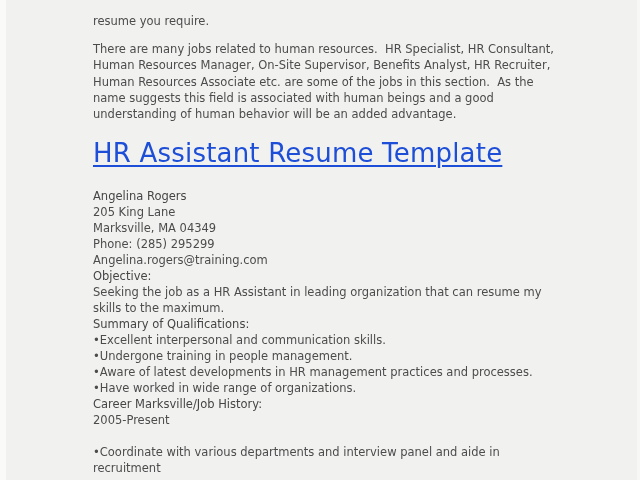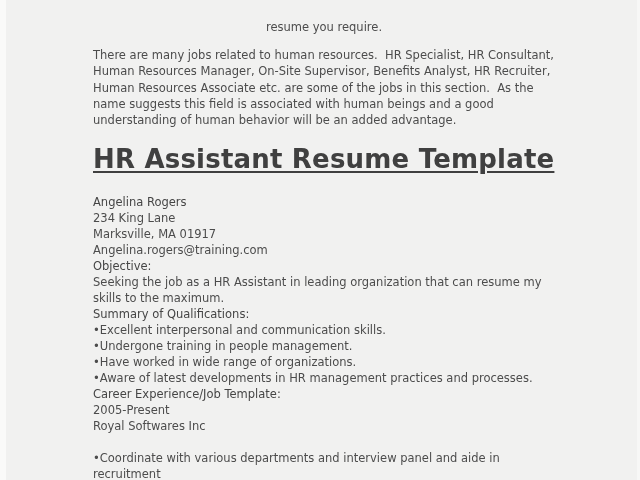--- a/index.html
+++ b/index.html
@@ -25,37 +25,36 @@
     background: #f7f7f6;
   }
   .content {
     position: absolute;
     left: 93px;
     top: 0;
     width: 462px;
   }
   .frag {
     margin: 0;
-    padding-top: 19px;
+    padding-top: 13px;
     font-size: 11.5px;
     line-height: 16px;
     white-space: pre-wrap;
-    text-align: center;
   }
   .para {
     margin: 12px 0 16px 0;
     font-size: 11.5px;
     line-height: 16.3px;
     white-space: pre-wrap;
   }
   .title {
     margin: 15px 0 0 0;
     font-size: 26px;
-    font-weight: 700;
-    color: #404040;
+    font-weight: 400;
+    color: #1d4ed8;
     letter-spacing: 0.2px;
     text-decoration: underline;
     text-decoration-thickness: 1.5px;
     text-underline-offset: 3px;
   }
   .resume {
     margin-top: 20px;
     font-size: 11.5px;
     line-height: 16px;
   }
@@ -81,38 +80,38 @@
 
     <p class="frag">resume you require.</p>
 
     <p class="para">There are many jobs related to human resources.  HR Specialist, HR Consultant, Human Resources Manager, On-Site Supervisor, Benefits Analyst, HR Recruiter, Human Resources Associate etc. are some of the jobs in this section.  As the name suggests this field is associated with human beings and a good understanding of human behavior will be an added advantage.</p>
 
     <h1 class="title">HR Assistant Resume Template</h1>
 
     <div class="resume">
 
       <div class="line bold">Angelina Rogers</div>
-      <div class="line">234 King Lane</div>
-      <div class="line">Marksville, MA 01917</div>
+      <div class="line">205 King Lane</div>
+      <div class="line">Marksville, MA 04349</div>
+      <div class="line">Phone: (285) 295299</div>
       <div class="line">Angelina.rogers@training.com</div>
 
       <div class="line bold">Objective:</div>
       <div class="line">Seeking the job as a HR Assistant in leading organization that can resume my skills to the maximum.</div>
 
       <div class="line bold">Summary of Qualifications:</div>
       <ul class="bullets">
         <li>Excellent interpersonal and communication skills.</li>
         <li>Undergone training in people management.</li>
+        <li>Aware of latest developments in HR management practices and processes.</li>
         <li>Have worked in wide range of organizations.</li>
-        <li>Aware of latest developments in HR management practices and processes.</li>
       </ul>
 
-      <div class="line bold">Career Experience/Job Template:</div>
+      <div class="line bold">Career Marksville/Job History:</div>
       <div class="line">2005-Present</div>
-      <div class="line">Royal Softwares Inc</div>
 
       <div class="spacer"></div>
 
       <ul class="bullets">
         <li>Coordinate with various departments and interview panel and aide in recruitment</li>
       </ul>
 
     </div>
   </div>
 </div>

